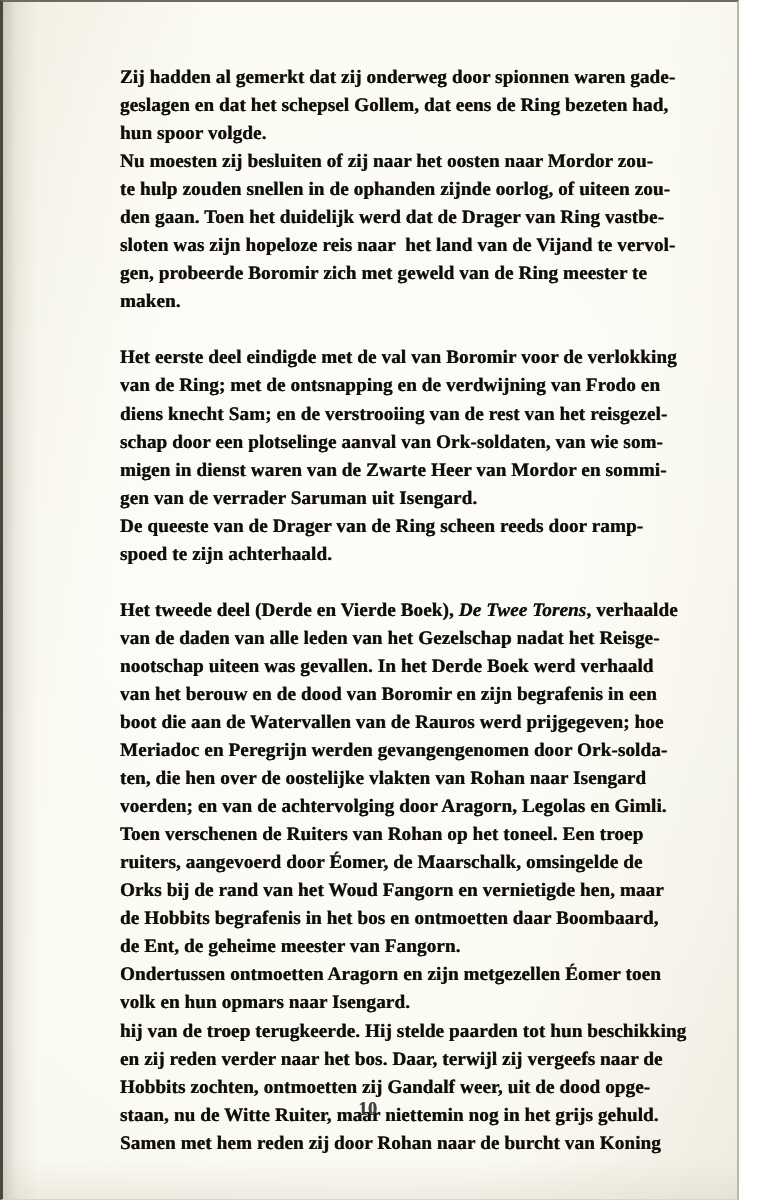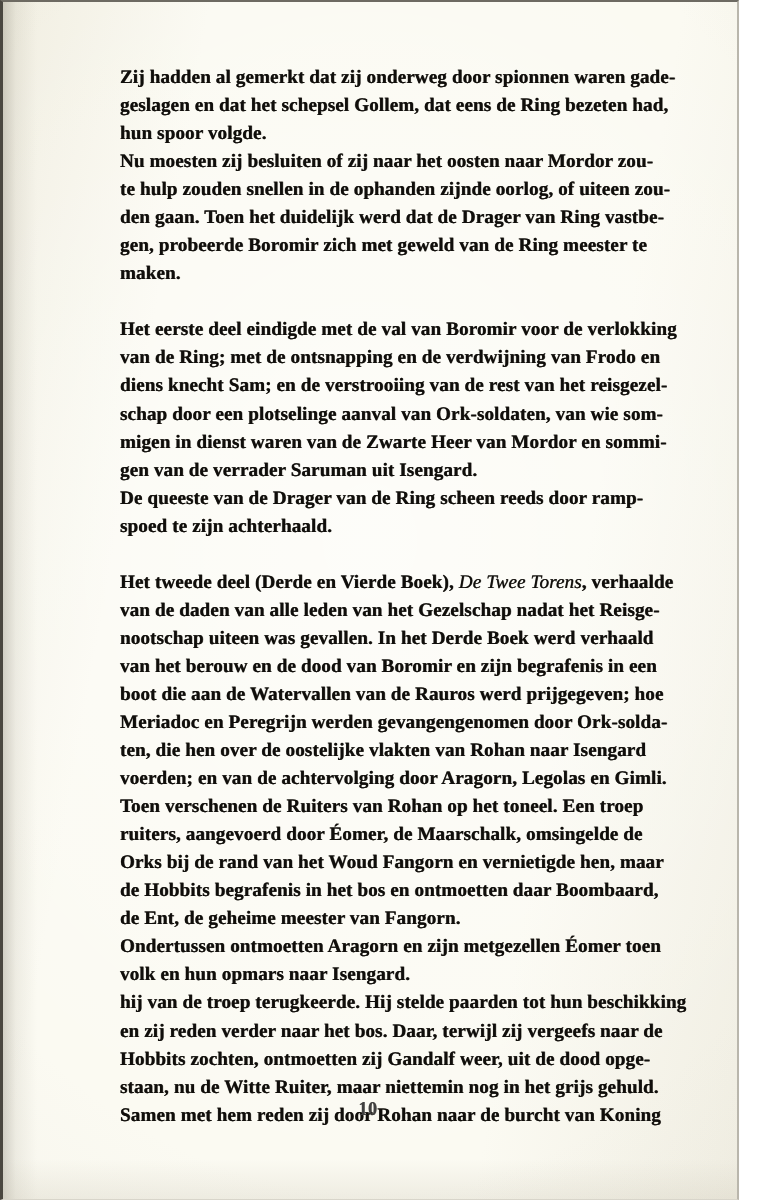--- a/index.html
+++ b/index.html
@@ -88,21 +88,21 @@
   .line {
     display: block;
     white-space: pre;
     text-shadow:
       0.45px 0 0 rgba(20,17,12,0.50),
       -0.35px 0 0 rgba(20,17,12,0.32),
       0 0.4px 0.45px rgba(40,35,25,0.40);
   }
   .line i {
     font-style: italic;
-    font-weight: 400;
+    font-weight: 700;
   }
 
   
   .folio {
     position: absolute;
     left: 0;
     right: 4px;
     top: 1097px;
     text-align: center;
     color: #404040;
@@ -124,20 +124,21 @@
   <div class="edge-shade-bottom"></div>
 
   <div class="textblock" id="textblock">
       <p class="para">
         <span class="line">Zij hadden al gemerkt dat zij onderweg door spionnen waren gade-</span>
         <span class="line">geslagen en dat het schepsel Gollem, dat eens de Ring bezeten had,</span>
         <span class="line">hun spoor volgde.</span>
         <span class="line">Nu moesten zij besluiten of zij naar het oosten naar Mordor zou-</span>
         <span class="line">te hulp zouden snellen in de ophanden zijnde oorlog, of uiteen zou-</span>
         <span class="line">den gaan. Toen het duidelijk werd dat de Drager van Ring vastbe-</span>
+        <span class="line">sloten was zijn hopeloze reis naar  het land van de Vijand te vervol-</span>
         <span class="line">gen, probeerde Boromir zich met geweld van de Ring meester te</span>
         <span class="line">maken.</span>
       </p>
       <p class="para gap-before">
         <span class="line">Het eerste deel eindigde met de val van Boromir voor de verlokking</span>
         <span class="line">van de Ring; met de ontsnapping en de verdwijning van Frodo en</span>
         <span class="line">diens knecht Sam; en de verstrooiing van de rest van het reisgezel-</span>
         <span class="line">schap door een plotselinge aanval van Ork-soldaten, van wie som-</span>
         <span class="line">migen in dienst waren van de Zwarte Heer van Mordor en sommi-</span>
         <span class="line">gen van de verrader Saruman uit Isengard.</span>

